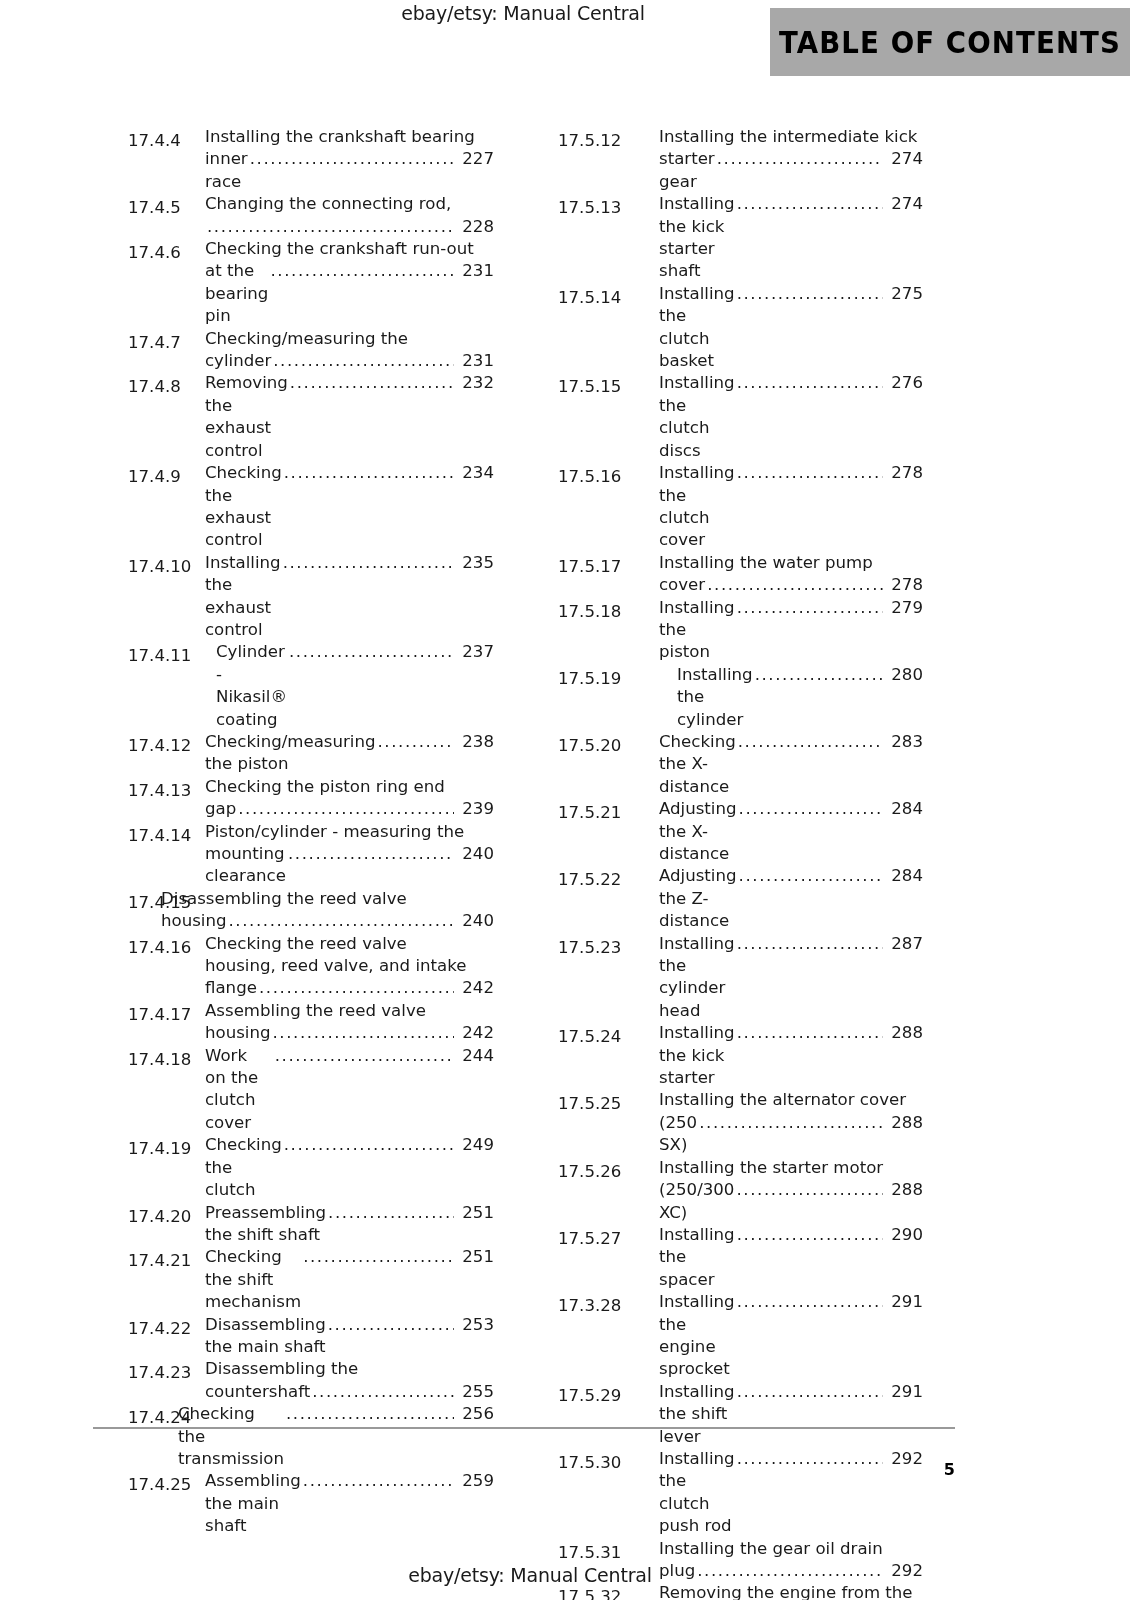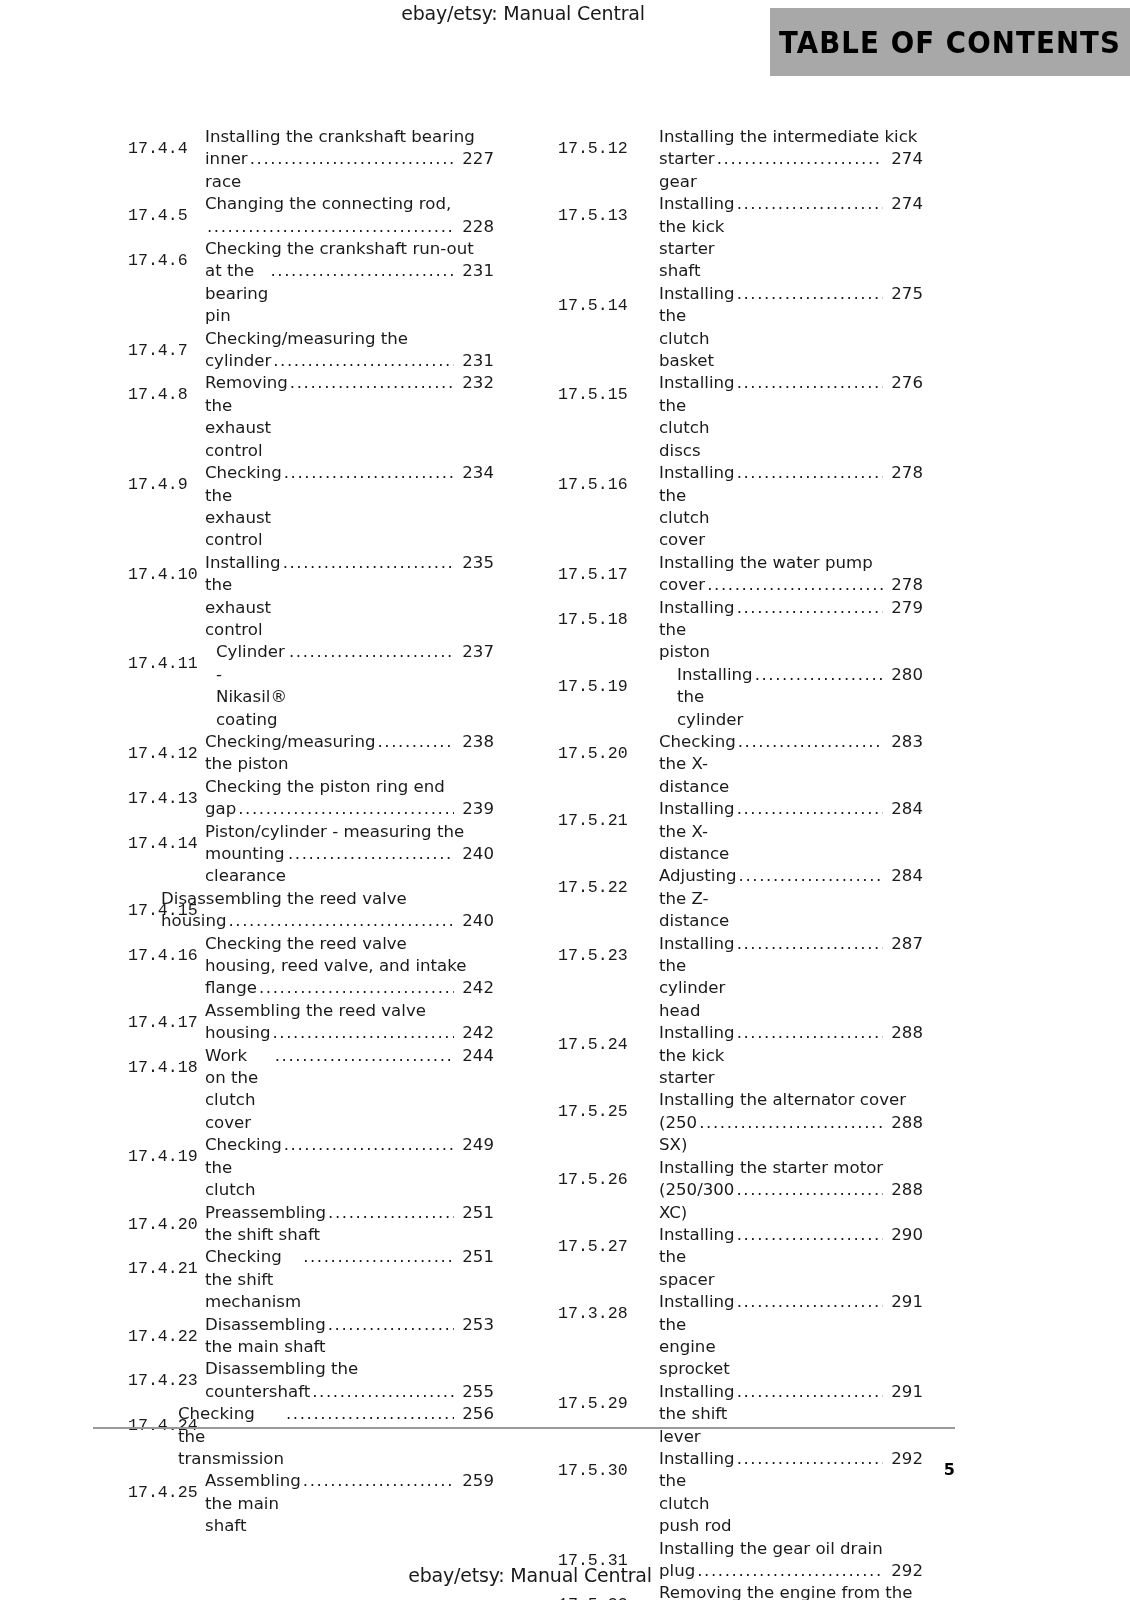--- a/index.html
+++ b/index.html
@@ -72,23 +72,22 @@
     font-size: 16.6px;
     line-height: 22.4px;
     color: #1a1a1a;
     margin: 0;
     padding: 0;
   }
 
   .toc-num {
     position: absolute;
     left: 0;
-    top: 12px;
+    top: 4px;
     white-space: nowrap;
-    font-family: Liberation Mono, monospace;
   }
   .toc-body {
     display: block;
     position: relative;
   }
 
   
   #toc-column-left .lvl-3 .toc-body { margin-left: 77px; }
 
   
@@ -482,21 +481,21 @@
             <span class="txt">Checking the X-distance</span>
             <span class="dots">................................................................................</span>
             <span class="pg">283</span>
           </span>
         </span>
       </div>
       <div class="toc-entry lvl-3">
         <span class="toc-num">17.5.21</span>
         <span class="toc-body" style="margin-left: 101px;">
           <span class="line">
-            <span class="txt">Installing the X-distance</span>
+            <span class="txt">Adjusting the X-distance</span>
             <span class="dots">................................................................................</span>
             <span class="pg">284</span>
           </span>
         </span>
       </div>
       <div class="toc-entry lvl-3">
         <span class="toc-num">17.5.22</span>
         <span class="toc-body" style="margin-left: 101px;">
           <span class="line">
             <span class="txt">Adjusting the Z-distance</span>

